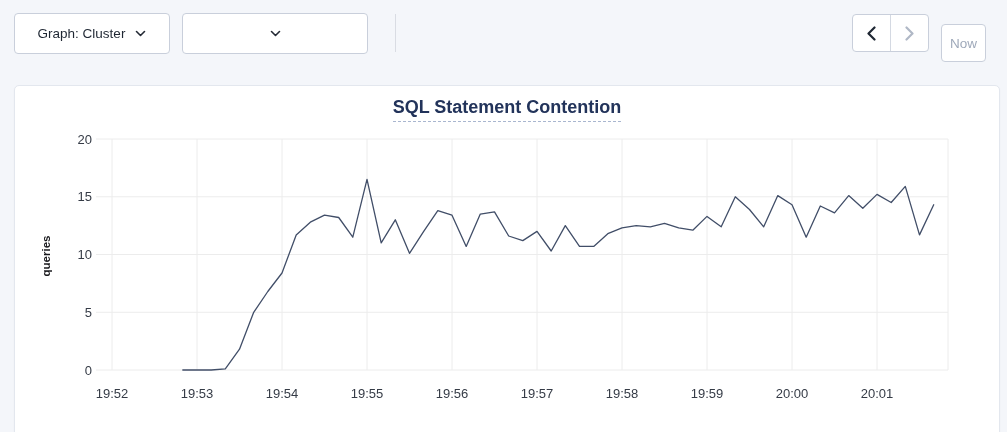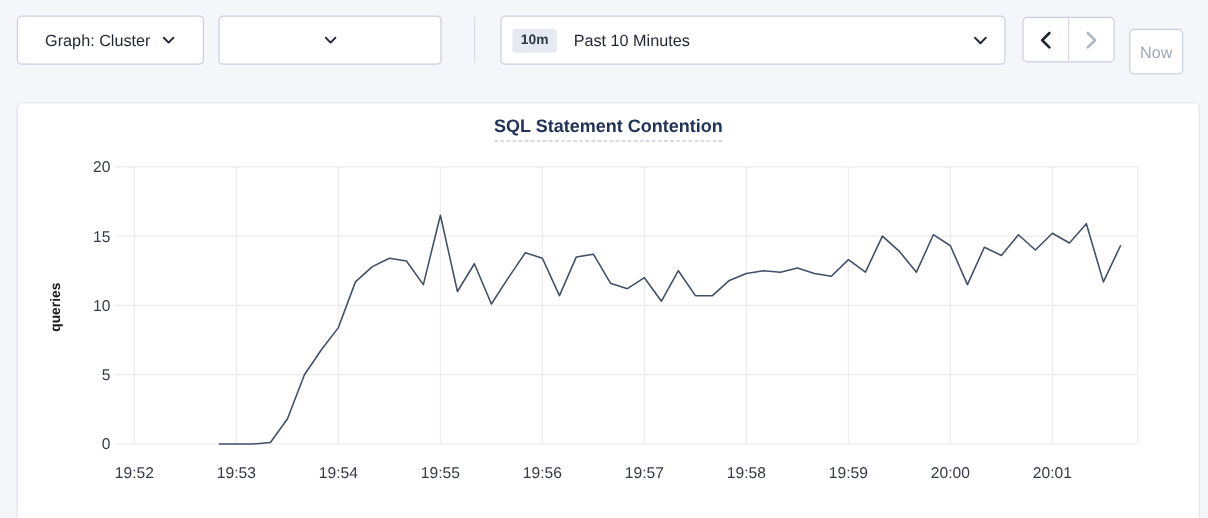--- a/index.html
+++ b/index.html
@@ -79,21 +79,21 @@
     border: 1px solid #e3e7ee;
     border-radius: 5px;
     box-shadow: 0 1px 2px rgba(40,50,70,0.04);
   }
   .chart-title-wrap {
     position: absolute; left: 0; top: 11px; width: 100%;
     text-align: center;
   }
   .chart-title {
     display: inline-block;
-    font-size: 15px; font-weight: bold;
+    font-size: 18px; font-weight: bold;
     color: #22335a;
     border-bottom: 1px dashed #a9b6cf;
     padding-bottom: 3px;
     cursor: help;
   }
   #chart-svg { position: absolute; left: 0; top: 0; }
   .tick-label { font-family: "Liberation Sans", sans-serif; font-size: 13px; fill: #353b46; }
   .axis-title { font-family: "Liberation Sans", sans-serif; font-size: 11.5px; font-weight: bold; fill: #18181c; }
 </style>
 </head>
@@ -109,27 +109,20 @@
   </div>
 
   <div class="dropdown" id="dash-dd">
     <svg width="11" height="7">
       <polyline points="1.5,1.5 5.5,5.5 9.5,1.5" fill="none" stroke="#242a35" stroke-width="1.6" stroke-linecap="round" stroke-linejoin="round"></polyline>
     </svg>
   </div>
 
   <div class="vdivider"></div>
 
-  <div class="time-picker">
-    <span class="time-badge">10m</span>
-    <span class="time-label">Past 10 Minutes</span>
-    <svg width="12" height="8">
-      <polyline points="1.5,1.5 6,6 10.5,1.5" fill="none" stroke="#242a35" stroke-width="1.6" stroke-linecap="round" stroke-linejoin="round"></polyline>
-    </svg>
-  </div>
 
   <div class="nav-group">
     <div class="nav-btn">
       <svg width="9" height="15">
         <polyline points="7.5,1.5 1.5,7.5 7.5,13.5" fill="none" stroke="#1f2733" stroke-width="2.2" stroke-linecap="round" stroke-linejoin="round"></polyline>
       </svg>
     </div>
     <div class="nav-btn">
       <svg width="9" height="15">
         <polyline points="1.5,1.5 7.5,7.5 1.5,13.5" fill="none" stroke="#b0b8c6" stroke-width="2.2" stroke-linecap="round" stroke-linejoin="round"></polyline>

